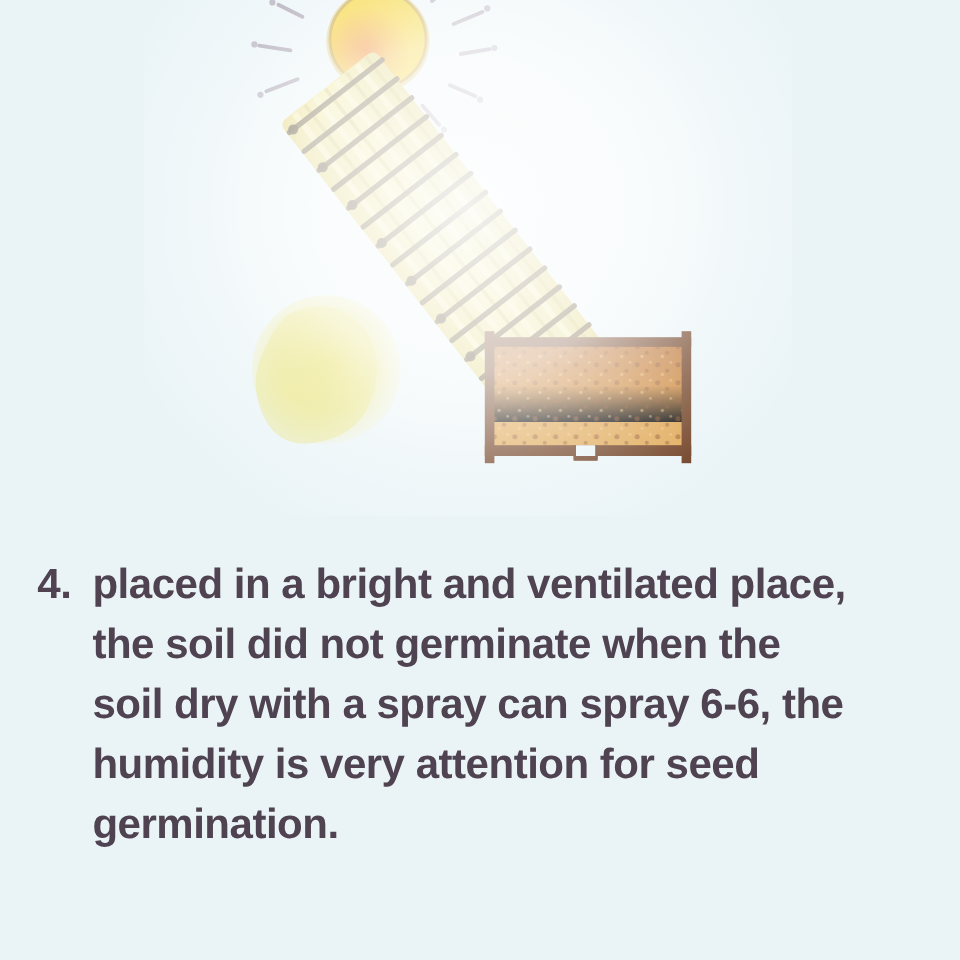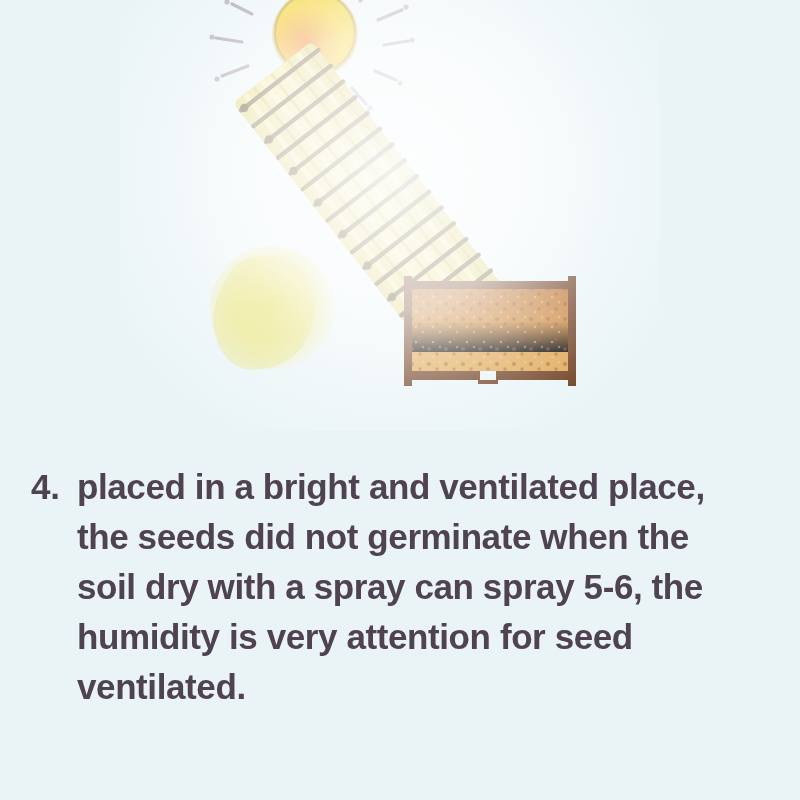--- a/index.html
+++ b/index.html
@@ -227,21 +227,21 @@
         <rect x="478" y="380" width="20" height="4" fill="#6b3a1c"></rect>
       </g>
     </svg>
   </div>
 
   <div id="caption">
     <div class="caption-row">
       <div class="marker">4.</div>
       <div class="lines">
         <div class="cap-line">placed in a bright and ventilated place,</div>
-        <div class="cap-line">the seeds did not germinate when the</div>
-        <div class="cap-line">soil dry with a spray can spray 5-6, the</div>
+        <div class="cap-line">the soil did not germinate when the</div>
+        <div class="cap-line">soil dry with a spray can spray 6-6, the</div>
         <div class="cap-line">humidity is very attention for seed</div>
-        <div class="cap-line">ventilated.</div>
+        <div class="cap-line">germination.</div>
       </div>
     </div>
   </div>
 
 </div>
 
 </body></html>

